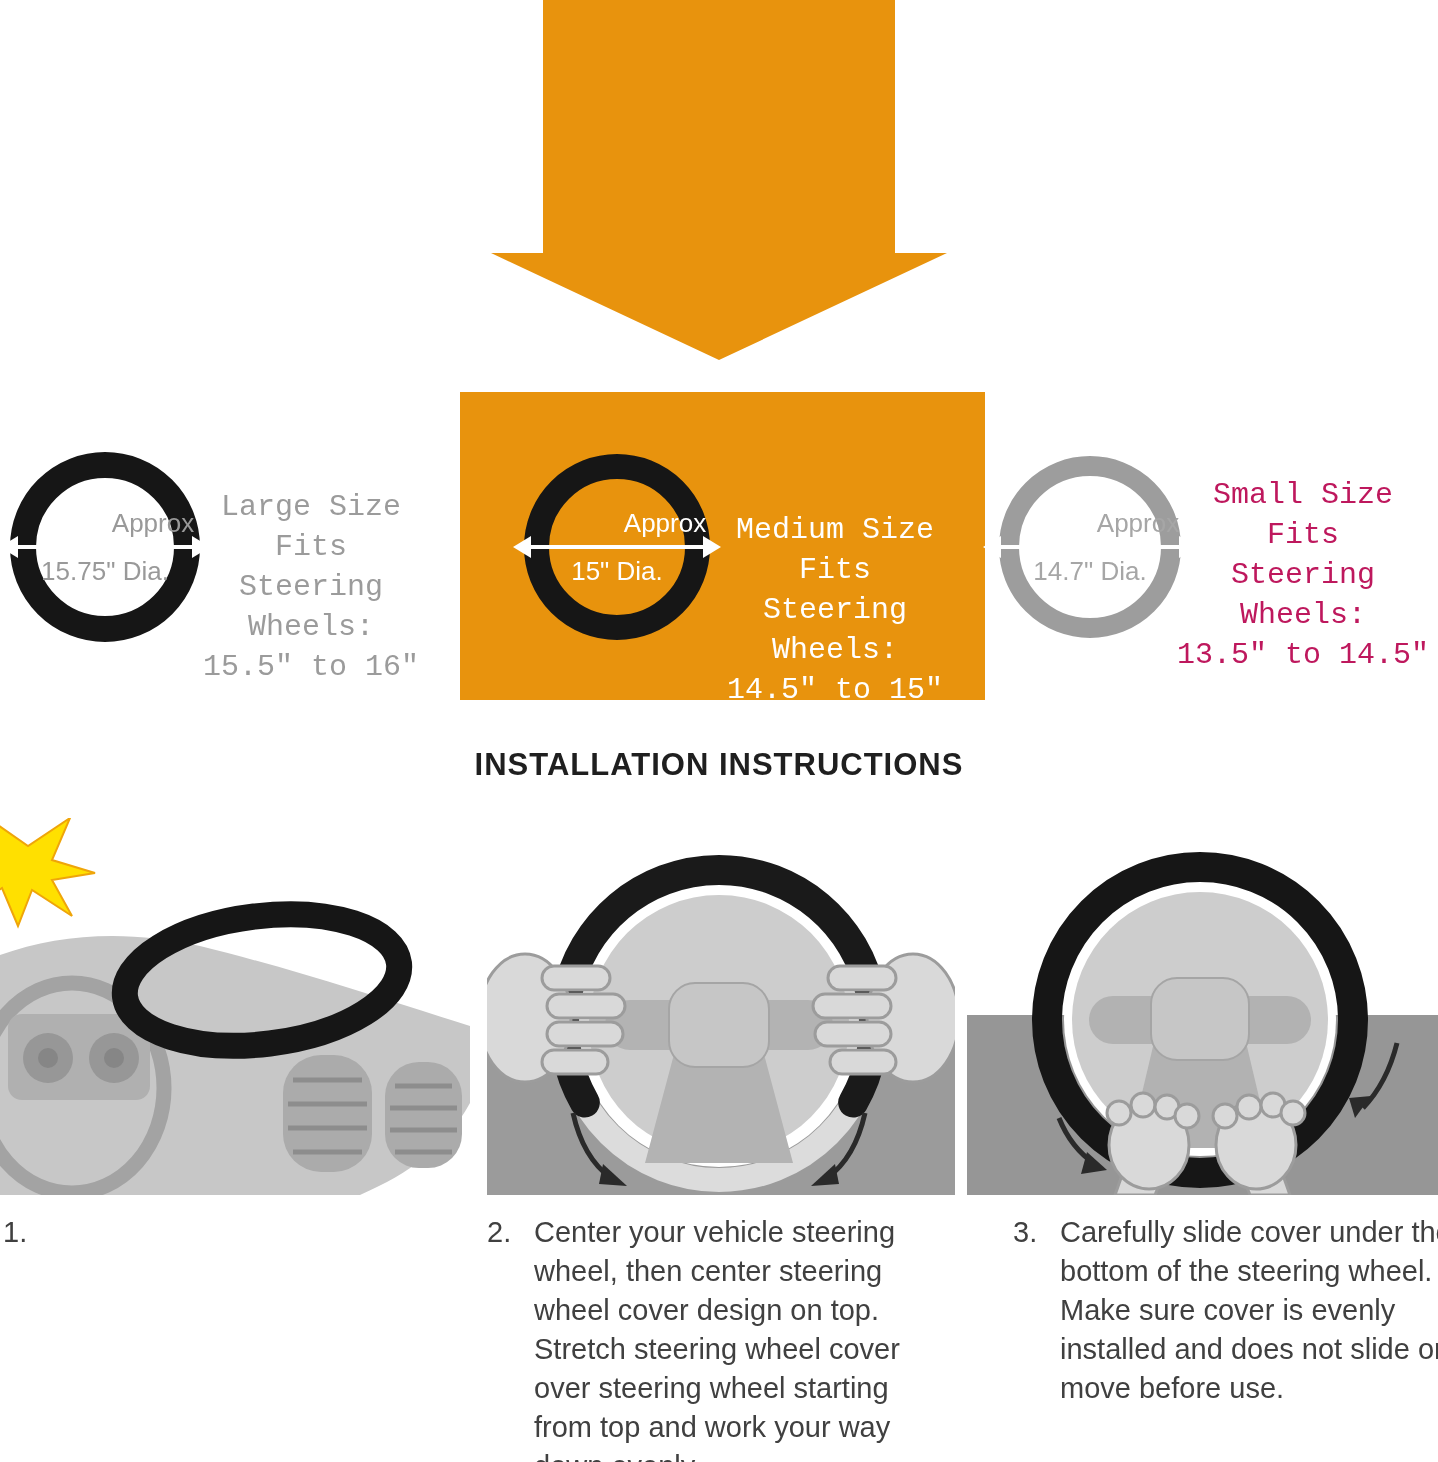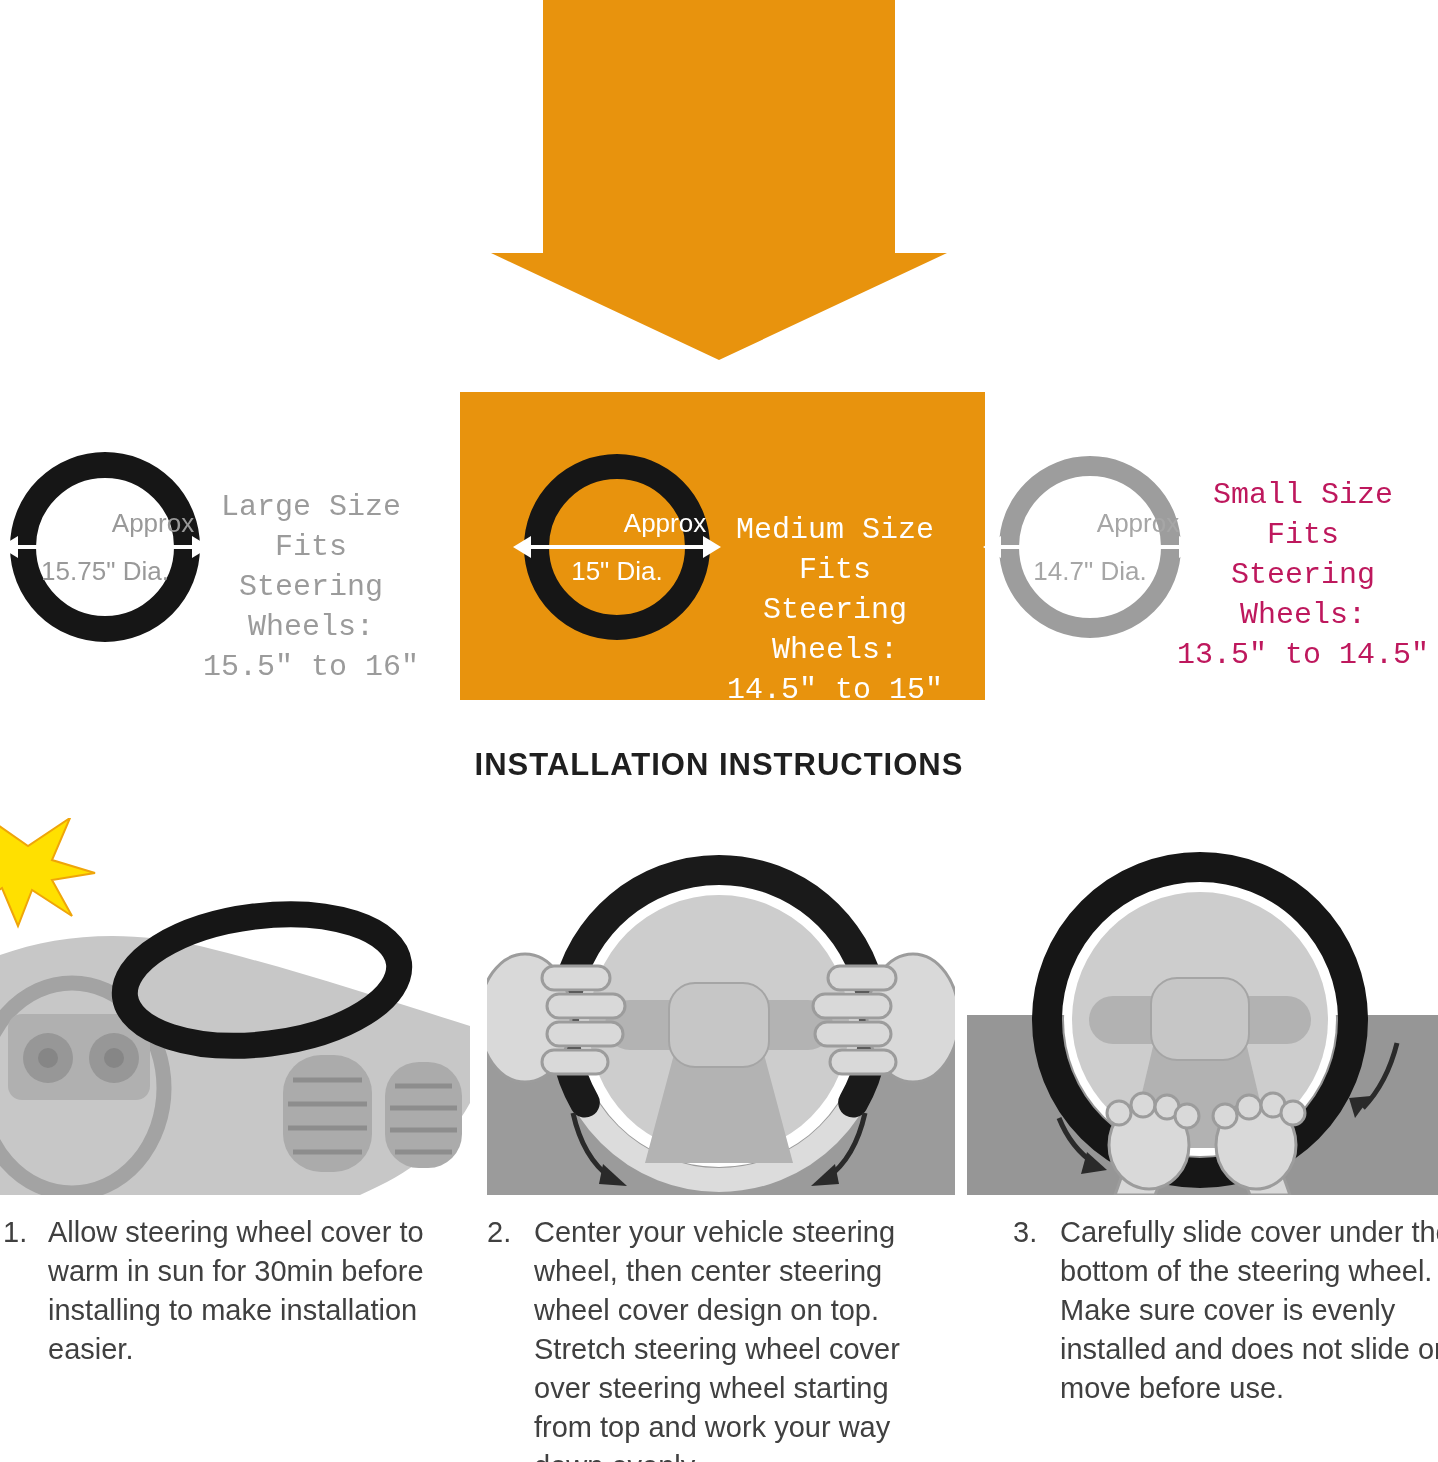--- a/index.html
+++ b/index.html
@@ -211,24 +211,20 @@
 
     <g stroke="#2a2a2a" stroke-width="5" fill="none">
       <path d="M430,225 Q420,265 396,290"></path>
       <path d="M92,300 Q104,330 128,346"></path>
     </g>
     <polygon points="404,278 388,300 382,280" fill="#2a2a2a"></polygon>
     <polygon points="120,334 140,352 114,356" fill="#2a2a2a"></polygon>
   </svg>
 
   <div class="step-number n1">1.</div>
-  <div class="step-text t1">Allow steering wheel cover to
-warm in sun for 30min before
-installing to make installation
-easier.</div>
 
   <div class="step-number n2">2.</div>
   <div class="step-text t2">Center your vehicle steering
 wheel, then center steering
 wheel cover design on top.
 Stretch steering wheel cover
 over steering wheel starting
 from top and work your way
 down evenly.</div>
 

